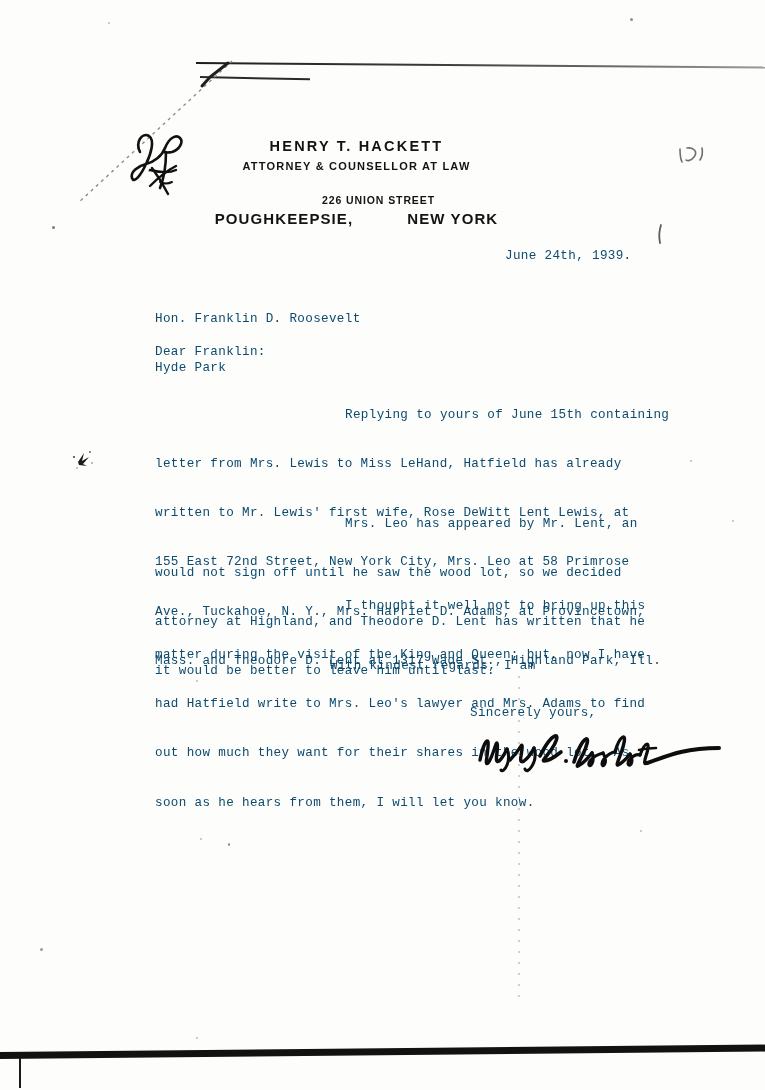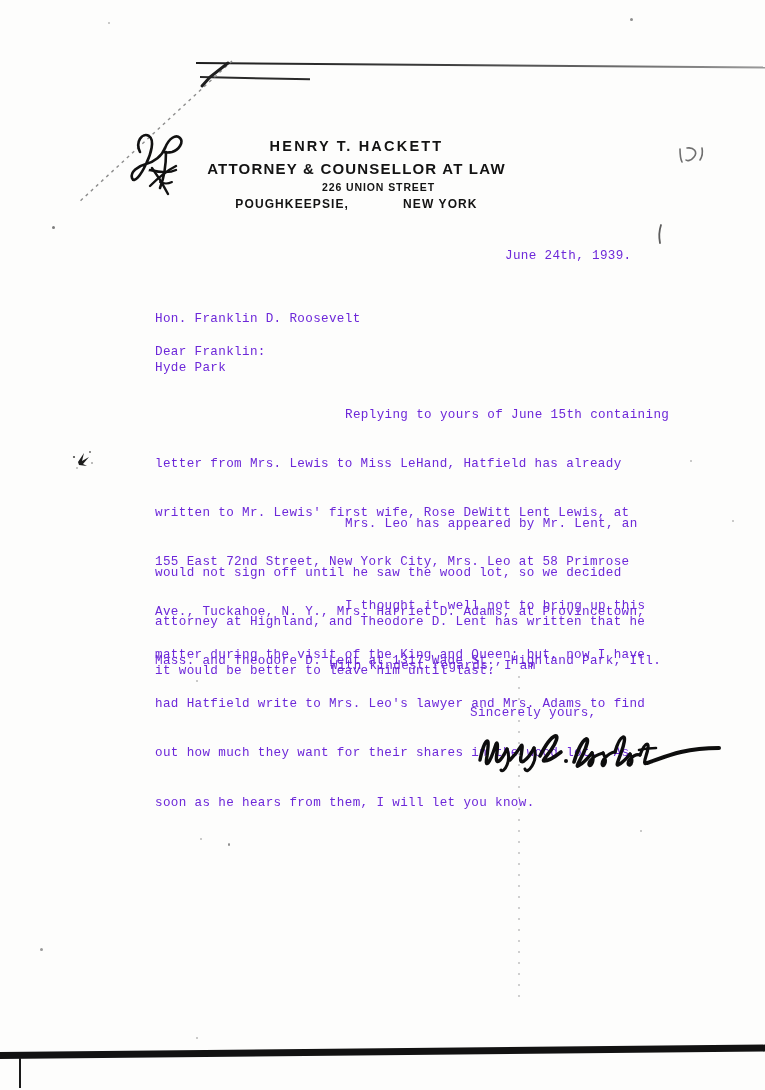--- a/index.html
+++ b/index.html
@@ -110,44 +110,44 @@
     font-family: "Liberation Sans", sans-serif;
     font-weight: bold;
     color: #131313;
   }
   #letterhead .lh-name {
     font-size: 14.5px;
     letter-spacing: 2.2px;
     margin-bottom: 6px;
   }
   #letterhead .lh-role {
-    font-size: 15px;
+    font-size: 11px;
     letter-spacing: 1.2px;
-    margin-bottom: 4px;
+    margin-bottom: 22px;
   }
   #letterhead .lh-street {
     font-size: 10.5px;
     letter-spacing: 0.9px;
     margin-bottom: 4px;
     padding-left: 44px;
   }
   #letterhead .lh-citystate {
-    font-size: 12px;
+    font-size: 15px;
     letter-spacing: 1.1px;
   }
   #letterhead .lh-citystate .gap { display: inline-block; width: 54px; }
 
   
   .typed {
     position: absolute;
     font-family: "Liberation Mono", "DejaVu Sans Mono", monospace;
     font-size: 12.6px;
     line-height: 16.4px;
     white-space: pre;
-    color: #6d28d9;
+    color: #0c4a6e;
     letter-spacing: 0.35px;
   }
   #date-line     { left: 505px; top: 248px; }
   #recipient     { left: 155px; top: 278px; }
   #salutation    { left: 155px; top: 344px; }
   #para-1        { left: 155px; top: 374px; }
   #para-2        { left: 155px; top: 483px; }
   #para-3        { left: 155px; top: 565px; }
   #closing-regards { left: 330px; top: 658px; }
   #closing-sincerely { left: 470px; top: 705px; }

